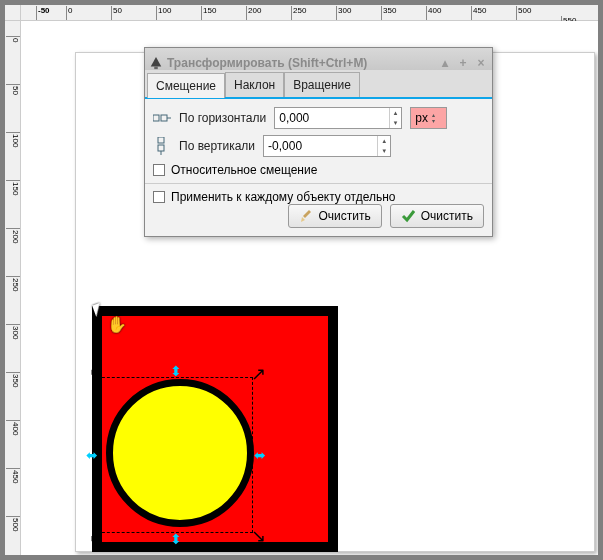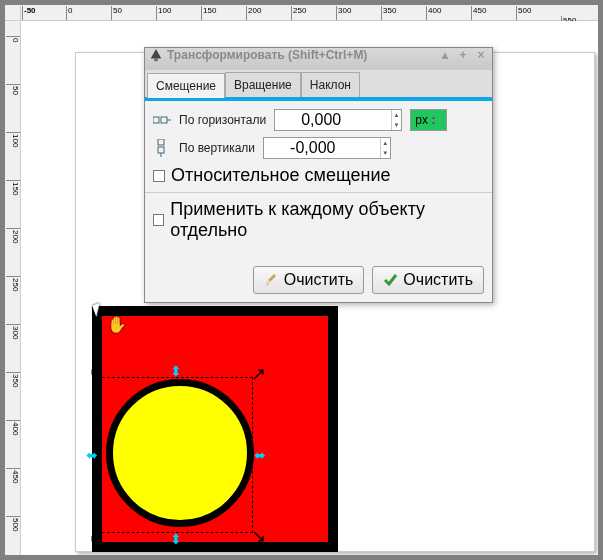--- a/index.html
+++ b/index.html
@@ -14,52 +14,52 @@
 .canvas { position: absolute; top: 16px; left: 16px; right: 0; bottom: 0; background: #fff; overflow: hidden; }
 .page-shadow { position: absolute; left: 54px; top: 31px; width: 520px; height: 500px; box-shadow: 2px 2px 4px rgba(0,0,0,0.3); background: #fff; border: 1px solid #ccc; }
 .red-square { position: absolute; left: 71px; top: 285px; width: 246px; height: 246px; background: #f00; border: 10px solid #000; }
 .yellow-circle { position: absolute; left: 85px; top: 358px; width: 148px; height: 148px; background: #ff0; border: 7px solid #000; border-radius: 50%; }
 .sel-box { position: absolute; left: 76px; top: 356px; width: 156px; height: 156px; border: 1px dashed #000; pointer-events: none; }
 .sel-handle { position: absolute; width: 10px; height: 10px; color: #00d0ff; font-size: 14px; line-height: 10px; }
 .sel-handle.corner-h { color: #000; font-size: 18px; }
 .cursor { position: absolute; left: 73px; top: 283px; width: 0; height: 0; border-left: 8px solid #fff; border-bottom: 12px solid transparent; transform: rotate(-20deg); filter: drop-shadow(0 0 1px #000); }
 .hand { position: absolute; left: 86px; top: 294px; color: #fff; font-size: 16px; text-shadow: 0 0 2px #000; }
 .dialog { position: absolute; left: 123px; top: 26px; width: 349px; background: #e6e6e6; border: 1px solid #888; box-shadow: 2px 2px 6px rgba(0,0,0,0.3); }
-.titlebar { background: linear-gradient(#d8d8d8,#c8c8c8); height: 22px; display: flex; align-items: flex-start; padding: 0 4px; gap: 4px; color: #8a8a8a; font-weight: bold; }
+.titlebar { background: linear-gradient(#d8d8d8,#c8c8c8); height: 22px; display: flex; align-items: flex-end; padding: 0 4px; gap: 4px; color: #8a8a8a; font-weight: bold; }
 .titlebar .icon { width: 14px; height: 14px; }
 .titlebar .title { flex: 1; font-size: 12px; }
 .titlebar .wbtn { width: 14px; height: 14px; display: flex; align-items: center; justify-content: center; color: #999; }
-.tabs { display: flex; background: #dedede; padding: 2px 2px 0 2px; gap: 0; border-bottom: 4px solid #0ea5e9; }
+.tabs { display: flex; background: #dedede; padding: 2px 2px 0 2px; gap: 0; border-bottom: 2px solid #0ea5e9; }
 .tab { padding: 5px 8px; font-size: 12px; background: #dcdcdc; border: 1px solid #aaa; border-bottom: none; color: #222; cursor: pointer; }
 .tab.active { background: #f2f2f2; position: relative; top: 1px; }
 .panel { background: #f2f2f2; padding: 8px; }
 .row { display: flex; align-items: center; gap: 8px; margin-bottom: 6px; }
 .row .icon { width: 18px; height: 16px; display: flex; align-items: center; justify-content: center; }
 .row label { font-size: 12px; color: #222; }
 .spinbox { display: flex; border: 1px solid #999; background: #fff; height: 22px; width: 128px; }
-.spinbox input { border: none; width: 100%; padding: 0 4px; font-size: 16px; outline: none; margin-left: 22px; }
+.spinbox input { border: none; width: 100%; padding: 0 4px; font-size: 12px; outline: none; }
 .spinbox .spins { display: flex; flex-direction: column; width: 14px; border-left: 1px solid #ccc; }
 .spinbox .spins div { flex: 1; font-size: 7px; text-align: center; line-height: 10px; color: #555; cursor: pointer; }
-.unit-sel { display: flex; align-items: center; border: 1px solid #999; background: #22c55e; padding: 2px 4px; height: 22px; gap: 4px; }
+.unit-sel { display: flex; align-items: center; border: 1px solid #999; background: #fca5a5; padding: 2px 4px; height: 22px; gap: 4px; }
 .unit-sel .spins { display: flex; flex-direction: column; width: 10px; }
 .unit-sel .spins div { font-size: 6px; line-height: 6px; color: #555; }
-.checkbox { display: flex; align-items: center; gap: 6px; font-size: 18px; }
+.checkbox { display: flex; align-items: center; gap: 6px; font-size: 12px; }
 .checkbox .box { width: 12px; height: 12px; border: 1px solid #777; background: #fff; }
 .sep { height: 1px; background: #ccc; margin: 6px -8px; }
 .btns { display: flex; justify-content: flex-end; gap: 8px; }
-.btn { display: flex; align-items: center; gap: 6px; border: 1px solid #999; background: linear-gradient(#f8f8f8,#e4e4e4); padding: 4px 10px; font-size: 16px; border-radius: 3px; cursor: pointer; }
+.btn { display: flex; align-items: center; gap: 6px; border: 1px solid #999; background: linear-gradient(#f8f8f8,#e4e4e4); padding: 4px 10px; font-size: 12px; border-radius: 3px; cursor: pointer; }
 .btn .ic { width: 14px; height: 14px; }
 </style>
 </head>
 <body>
 
 <div class="frame">
   <div class="corner"></div>
   <div class="ruler-h" id="ruler-h">
-      <span class="tick" style="left: 1px; font-weight: bold;">-50</span>
+      <span class="tick" style="left: 15px; font-weight: bold;">-50</span>
       <span class="tick" style="left: 45px;">0</span>
       <span class="tick" style="left: 90px;">50</span>
       <span class="tick" style="left: 135px;">100</span>
       <span class="tick" style="left: 180px;">150</span>
       <span class="tick" style="left: 225px;">200</span>
       <span class="tick" style="left: 270px;">250</span>
       <span class="tick" style="left: 315px;">300</span>
       <span class="tick" style="left: 360px;">350</span>
       <span class="tick" style="left: 405px;">400</span>
       <span class="tick" style="left: 450px;">450</span>
@@ -102,22 +102,22 @@
             <polygon points="8,1 14,12 2,12" fill="#444"></polygon>
             <rect x="6" y="12" width="4" height="3" fill="#666"></rect>
           </svg>
         <span class="title">Трансформировать (Shift+Ctrl+M)</span>
         <span class="wbtn">▴</span>
         <span class="wbtn">+</span>
         <span class="wbtn">×</span>
       </div>
       <div class="tabs" id="tabs">
           <div class="tab active">Смещение</div>
+          <div class="tab">Наклон</div>
           <div class="tab">Вращение</div>
-          <div class="tab">Наклон</div>
         </div>
       <div class="panel">
         <div class="row">
           <span class="icon">
               <svg width="18" height="12" viewBox="0 0 18 12">
                 <rect x="0" y="3" width="6" height="6" fill="none" stroke="#467" stroke-width="1"></rect>
                 <rect x="8" y="3" width="6" height="6" fill="none" stroke="#467" stroke-width="1"></rect>
                 <path d="M14 6 L18 6" stroke="#467"></path>
               </svg>
             </span>
@@ -152,21 +152,21 @@
                 <div>▴</div>
                 <div>▾</div>
               </div>
           </div>
         </div>
         <div class="checkbox">
           <span class="box"></span>
           <span>Относительное смещение</span>
         </div>
         <div class="sep"></div>
-        <div class="checkbox" style="margin-bottom:25px">
+        <div class="checkbox" style="margin-bottom:0">
           <span class="box"></span>
           <span>Применить к каждому объекту отдельно</span>
         </div>
         <div class="btns">
           <div class="btn">
             <svg class="ic" viewBox="0 0 14 14">
                 <path d="M10 1 L12 3 L6 9 L4 7 Z" fill="#c9a35f"></path>
                 <path d="M3 8 L6 11 L2 13 Z" fill="#e6c98a"></path>
               </svg>
             <span>Очистить</span>

